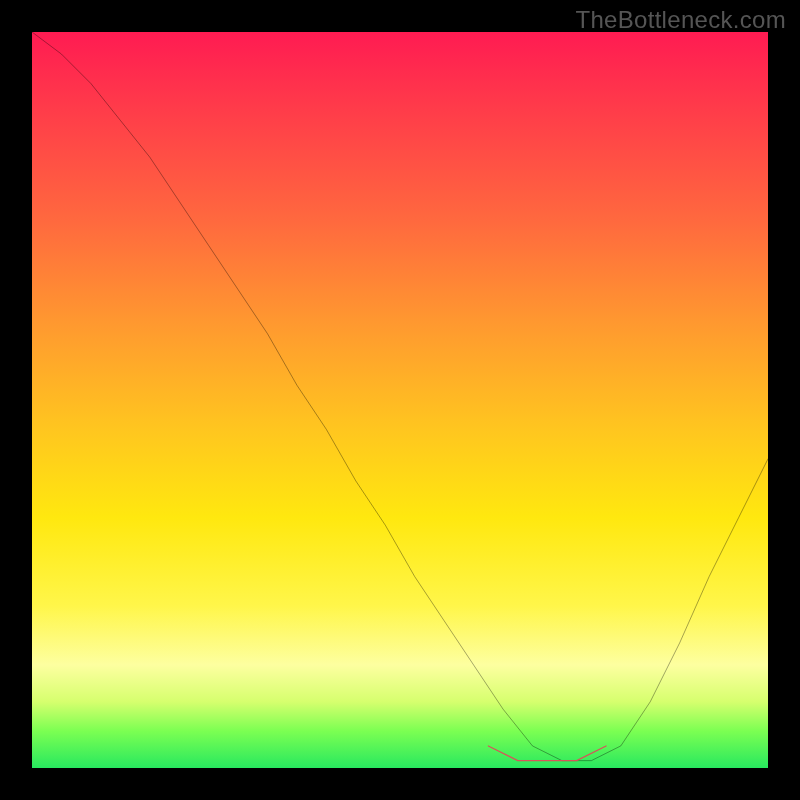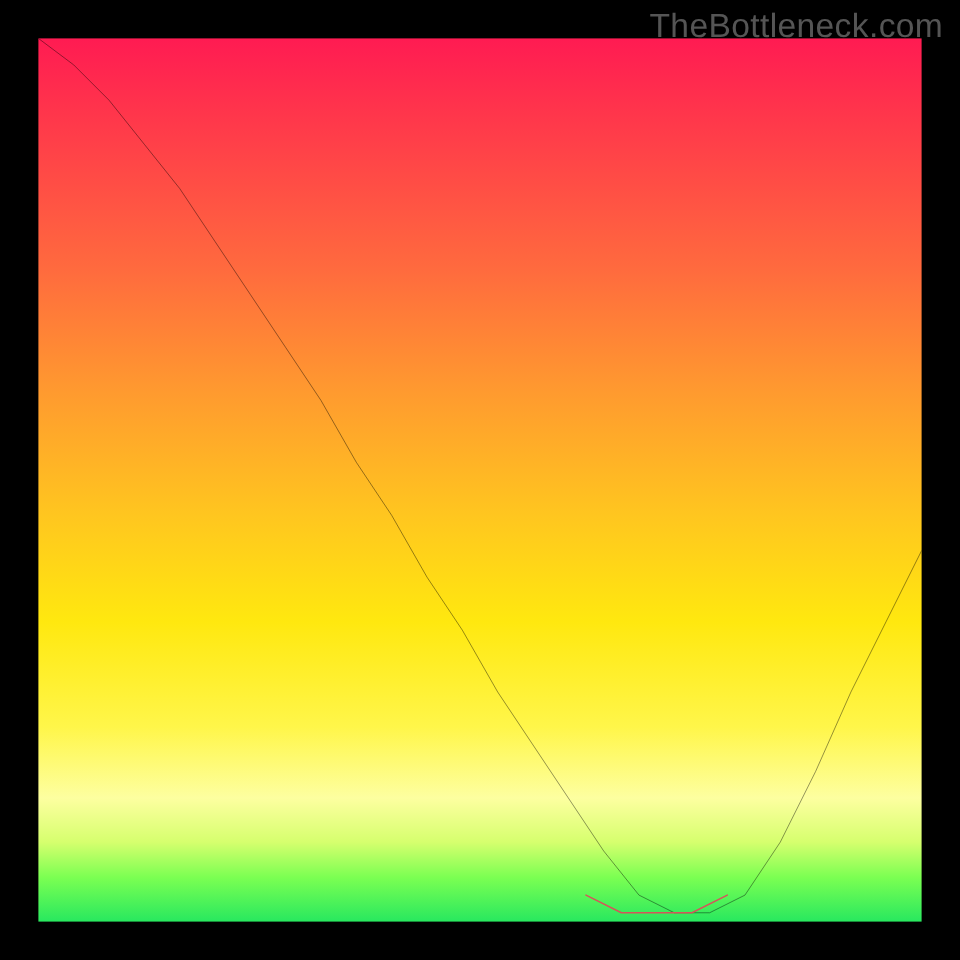--- a/index.html
+++ b/index.html
@@ -8,21 +8,21 @@
     position: relative;
     width: 800px;
     height: 800px;
     background: #000;
   }
   .watermark {
     position: absolute;
     top: 6px;
     right: 14px;
     color: #555;
-    font-size: 28px;
+    font-size: 24px;
     font-weight: 500;
     letter-spacing: 0.3px;
     z-index: 5;
   }
   .plot {
     position: absolute;
     left: 32px;
     top: 32px;
     width: 736px;
     height: 736px;

